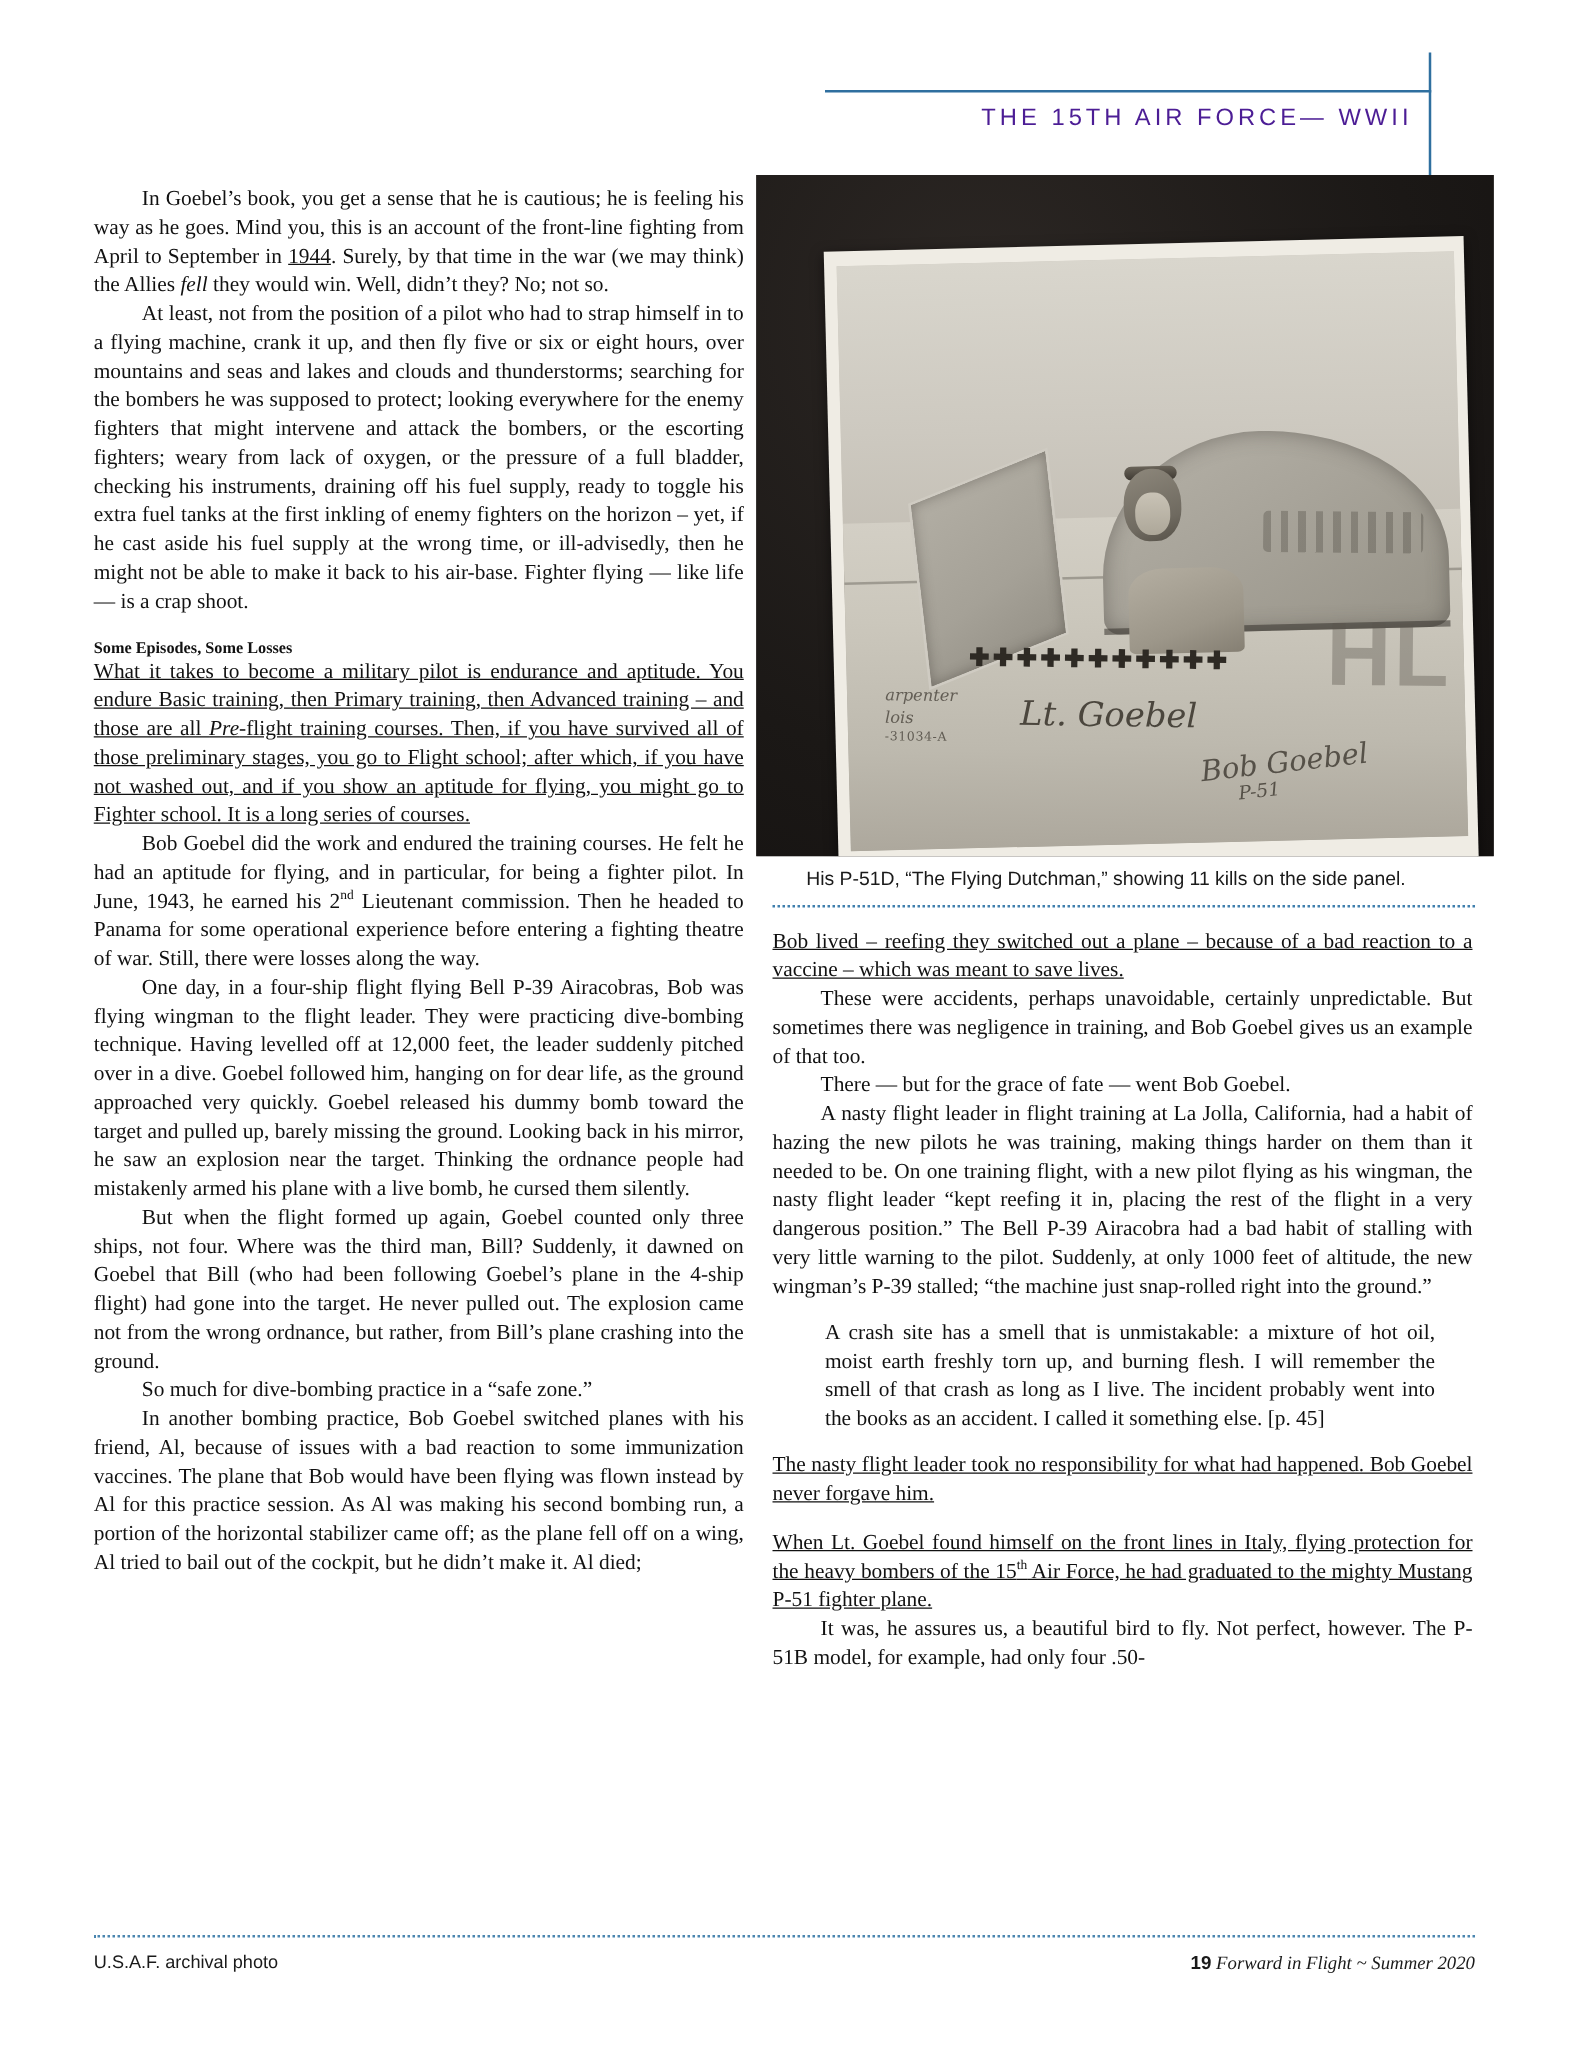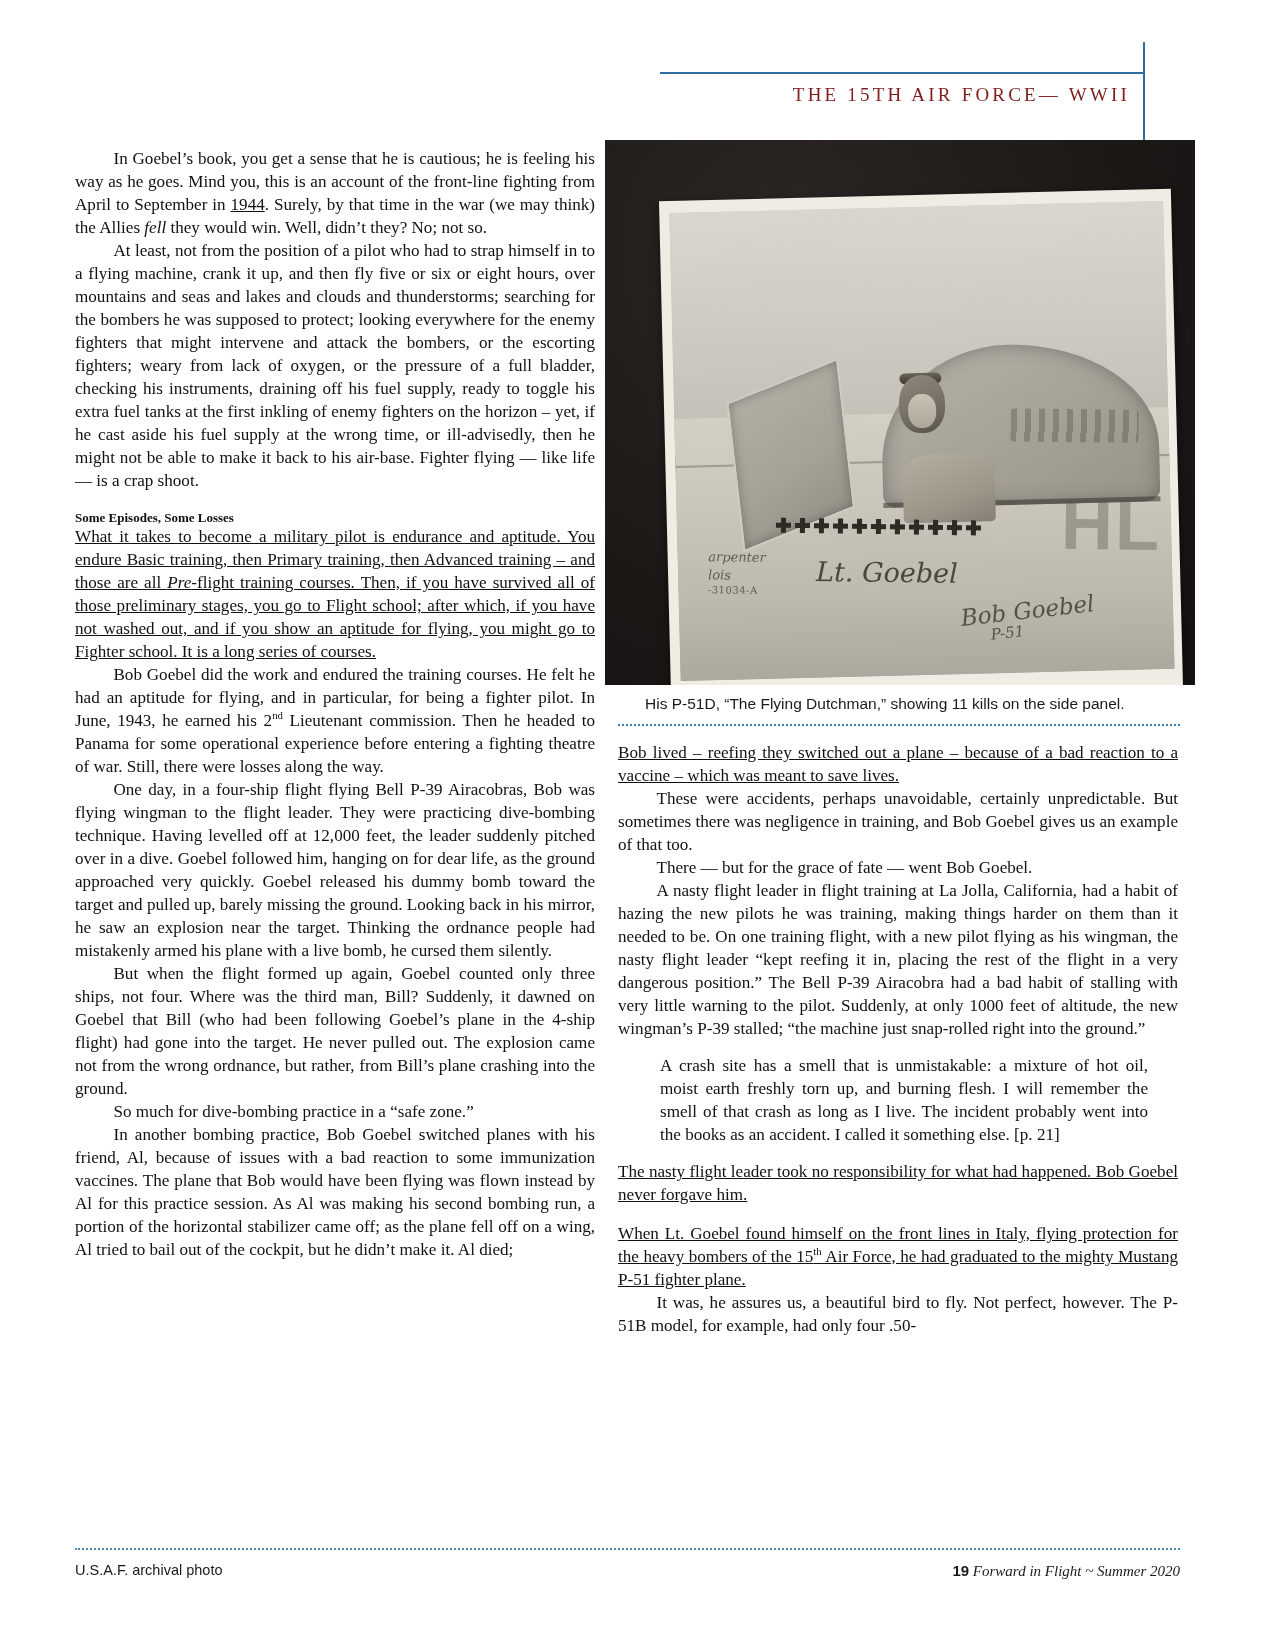--- a/index.html
+++ b/index.html
@@ -39,24 +39,24 @@
     width: 2px;
     height: 104px;
     background: #2f6f9f;
   }
   .runhead .rh-text {
     position: absolute;
     left: 0;
     top: 12px;
     width: 470px;
     text-align: right;
-    font-family: Liberation Serif, serif;
+    font-family: Liberation Sans, sans-serif;
     font-size: 19px;
     letter-spacing: 3.2px;
-    color: #7f1d1d;
+    color: #4c1d95;
     white-space: nowrap;
   }
 
   
   .col {
     position: absolute;
     font-size: 17.1px;
     line-height: 1.345;
     text-align: justify;
     text-justify: inter-word;
@@ -455,21 +455,21 @@
   <p>So much for dive-bombing practice in a “safe zone.”</p>
   <p>In another bombing practice, Bob Goebel switched planes with his friend, Al, because of issues with a bad reaction to some immunization vaccines. The plane that Bob would have been flying was flown instead by Al for this practice session. As Al was making his second bombing run, a portion of the horizontal stabilizer came off; as the plane fell off on a wing, Al tried to bail out of the cockpit, but he didn’t make it. Al died;</p>
 </div>
 
 <div class="col col-right-lower">
   <p class="noindent">Bob lived – reefing they switched out a plane – because of a bad reaction to a vaccine – which was meant to save lives.</p>
   <p>These were accidents, perhaps unavoidable, certainly unpredictable. But sometimes there was negligence in training, and Bob Goebel gives us an example of that too.</p>
   <p>There — but for the grace of fate — went Bob Goebel.</p>
   <p>A nasty flight leader in flight training at La Jolla, California, had a habit of hazing the new pilots he was training, making things harder on them than it needed to be. On one training flight, with a new pilot flying as his wingman, the nasty flight leader “kept reefing it in, placing the rest of the flight in a very dangerous position.” The Bell P-39 Airacobra had a bad habit of stalling with very little warning to the pilot. Suddenly, at only 1000 feet of altitude, the new wingman’s P-39 stalled; “the machine just snap-rolled right into the ground.”</p>
 
-  <p class="blockquote">A crash site has a smell that is unmistakable: a mixture of hot oil, moist earth freshly torn up, and burning flesh. I will remember the smell of that crash as long as I live. The incident probably went into the books as an accident. I called it something else. [p. 21]</p>
+  <p class="blockquote">A crash site has a smell that is unmistakable: a mixture of hot oil, moist earth freshly torn up, and burning flesh. I will remember the smell of that crash as long as I live. The incident probably went into the books as an accident. I called it something else. [p. 45]</p>
 
   <p class="noindent">The nasty flight leader took no responsibility for what had happened. Bob Goebel never forgave him.</p>
 
   <div class="gap"></div>
 
 
   <p class="noindent"><span>When Lt. Goebel found himself on the front lines in Italy, flying protection for the heavy bombers of the 15</span><sup>th</sup><span> Air Force, he had graduated to the mighty Mustang P-51 fighter plane.</span></p>
 
   <p>It was, he assures us, a beautiful bird to fly. Not perfect, however. The P-51B model, for example, had only four .50-</p>
 </div>

